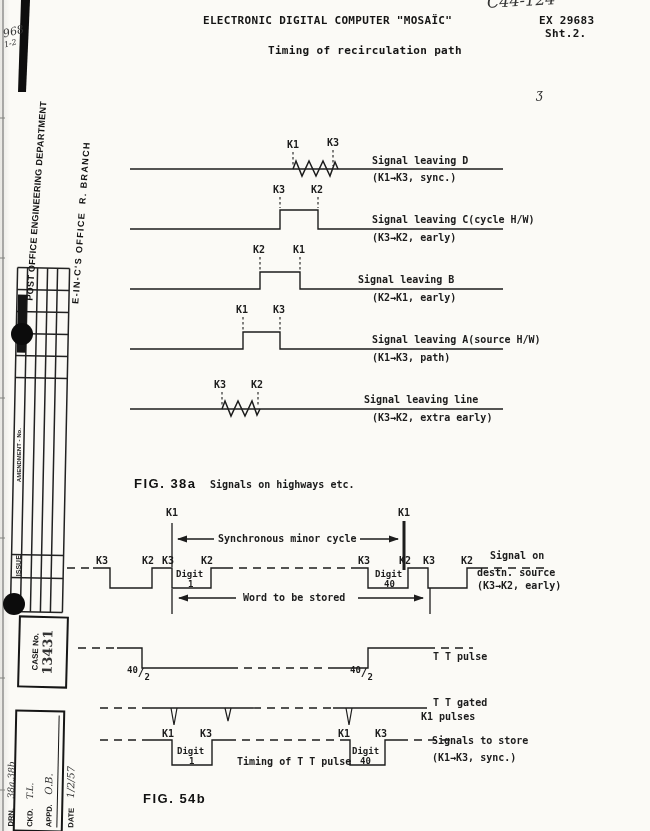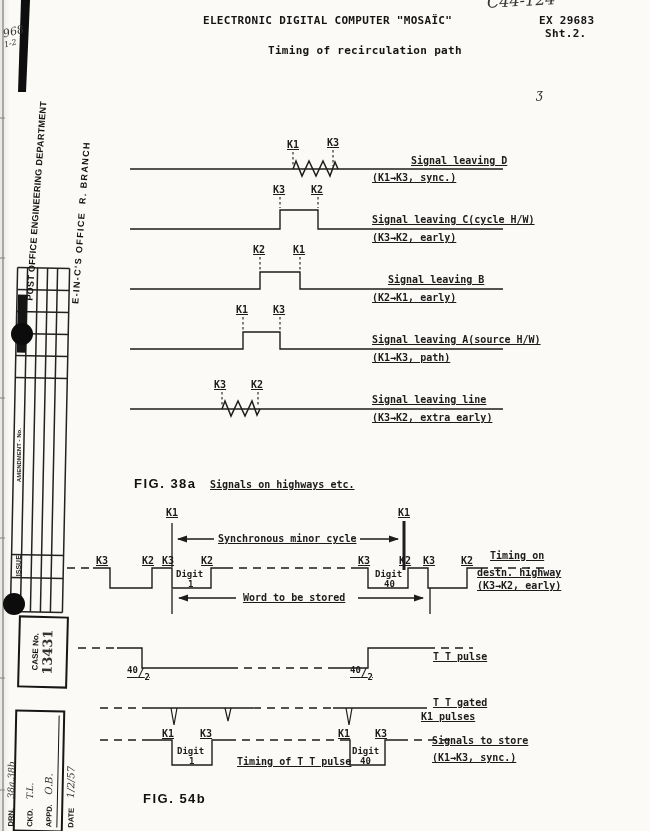--- a/index.html
+++ b/index.html
@@ -2,21 +2,21 @@
 <html><head>
 <meta charset="utf-8">
 <style>
   html,body{margin:0;padding:0;background:#e8e6e0;}
   .page{
     position:relative; width:650px; height:831px; overflow:hidden;
     background:#fbfaf6; color:#1b1b1b;
     font-family:"DejaVu Sans Mono","Liberation Mono",monospace;
   }
   .t{position:absolute; white-space:pre; line-height:1.05;}
-  .mono{font:700 10px "DejaVu Sans Mono","Liberation Mono",monospace; color:#1c1c1c;text-decoration:underline;}
+  .mono{font:700 10px "DejaVu Sans Mono","Liberation Mono",monospace; color:#1c1c1c;}
   .mono11{font:700 11px "DejaVu Sans Mono","Liberation Mono",monospace; color:#151515; letter-spacing:.3px;}
   .mono9{font:700 9px "DejaVu Sans Mono","Liberation Mono",monospace; color:#1c1c1c;}
   .figlbl{font:700 13px "Liberation Sans","DejaVu Sans",sans-serif; letter-spacing:1.5px; color:#111;}
   .hand{font-family:"DejaVu Serif","Liberation Serif",serif; font-style:italic; color:#333;}
   .sidebar-sans{font-family:"Liberation Sans","DejaVu Sans",sans-serif; font-weight:700; color:#141414;}
   .rotc{transform:rotate(-90deg);}
   .frac sup{font-size:9px; vertical-align:3px;}
   .frac .den{font-size:9px; position:relative; top:4px;}
   .frac .sl{font-size:11px;}
   .box{position:absolute; border:2px solid #161616; background:transparent;}
@@ -146,41 +146,41 @@
       </div>
       <div style="white-space:nowrap; border-top:1.5px solid #161616; margin-top:1px; padding-top:1px;">
         <span class="sidebar-sans" style="font-size:7.5px;">DATE</span>
         <span class="hand" style="font-size:10px;">1/2/57</span>
       </div>
     </div>
   </div>
 
   <div class="t mono" style="left:287px; top:139px;">K1</div>
   <div class="t mono" style="left:327px; top:137px;">K3</div>
-  <div class="t mono" style="left:372px; top:155px;margin-left:39px;">Signal leaving D</div>
+  <div class="t mono" style="left:372px; top:155px;">Signal leaving D</div>
   <div class="t mono" style="left:372px; top:172px;">(K1→K3, sync.)</div>
 
   <div class="t mono" style="left:273px; top:184px;">K3</div>
   <div class="t mono" style="left:311px; top:184px;">K2</div>
   <div class="t mono" style="left:372px; top:214px;">Signal leaving C(cycle H/W)</div>
   <div class="t mono" style="left:372px; top:232px;">(K3→K2, early)</div>
 
   <div class="t mono" style="left:253px; top:244px;">K2</div>
   <div class="t mono" style="left:293px; top:244px;">K1</div>
-  <div class="t mono" style="left:388px; top:274px;">Signal leaving B</div>
+  <div class="t mono" style="left:358px; top:274px;">Signal leaving B</div>
   <div class="t mono" style="left:372px; top:292px;">(K2→K1, early)</div>
 
   <div class="t mono" style="left:236px; top:304px;">K1</div>
   <div class="t mono" style="left:273px; top:304px;">K3</div>
   <div class="t mono" style="left:372px; top:334px;">Signal leaving A(source H/W)</div>
   <div class="t mono" style="left:372px; top:352px;">(K1→K3, path)</div>
 
   <div class="t mono" style="left:214px; top:379px;">K3</div>
   <div class="t mono" style="left:251px; top:379px;">K2</div>
-  <div class="t mono" style="left:372px; top:394px;">Signal leaving line</div>
+  <div class="t mono" style="left:364px; top:394px;">Signal leaving line</div>
   <div class="t mono" style="left:372px; top:412px;">(K3→K2, extra early)</div>
 
   <div class="t figlbl" style="left:134px; top:476px;">FIG. 38a</div>
   <div class="t mono" style="left:210px; top:479px;">Signals on highways etc.</div>
 
   <div class="t mono" style="left:166px; top:507px;">K1</div>
   <div class="t mono" style="left:398px; top:507px;">K1</div>
   <div class="t mono" style="left:218px; top:533px;">Synchronous minor cycle</div>
 
   <div class="t mono" style="left:96px;  top:555px;">K3</div>
@@ -192,22 +192,22 @@
   <div class="t mono" style="left:423px; top:555px;">K3</div>
   <div class="t mono" style="left:461px; top:555px;">K2</div>
 
   <div class="t mono9" style="left:176px; top:569px;">Digit</div>
   <div class="t mono9" style="left:188px; top:579px;">1</div>
   <div class="t mono9" style="left:375px; top:569px;">Digit</div>
   <div class="t mono9" style="left:384px; top:579px;">40</div>
 
   <div class="t mono" style="left:243px; top:592px;">Word to be stored</div>
 
-  <div class="t mono" style="left:490px; top:550px;">Timing on</div>
-  <div class="t mono" style="left:477px; top:567px;">destn. highway</div>
+  <div class="t mono" style="left:490px; top:550px;">Signal on</div>
+  <div class="t mono" style="left:477px; top:567px;">destn. source</div>
   <div class="t mono" style="left:477px; top:580px;">(K3→K2, early)</div>
 
   <div class="t mono frac" style="left:127px; top:665px;"><sup>40</sup><span class="sl">/</span><span class="den">2</span></div>
   <div class="t mono frac" style="left:350px; top:665px;"><sup>40</sup><span class="sl">/</span><span class="den">2</span></div>
 
   <div class="t mono" style="left:433px; top:651px;">T T pulse</div>
   <div class="t mono" style="left:433px; top:697px;">T T gated</div>
   <div class="t mono" style="left:421px; top:711px;">K1 pulses</div>
 
   <div class="t mono" style="left:162px; top:728px;">K1</div>

